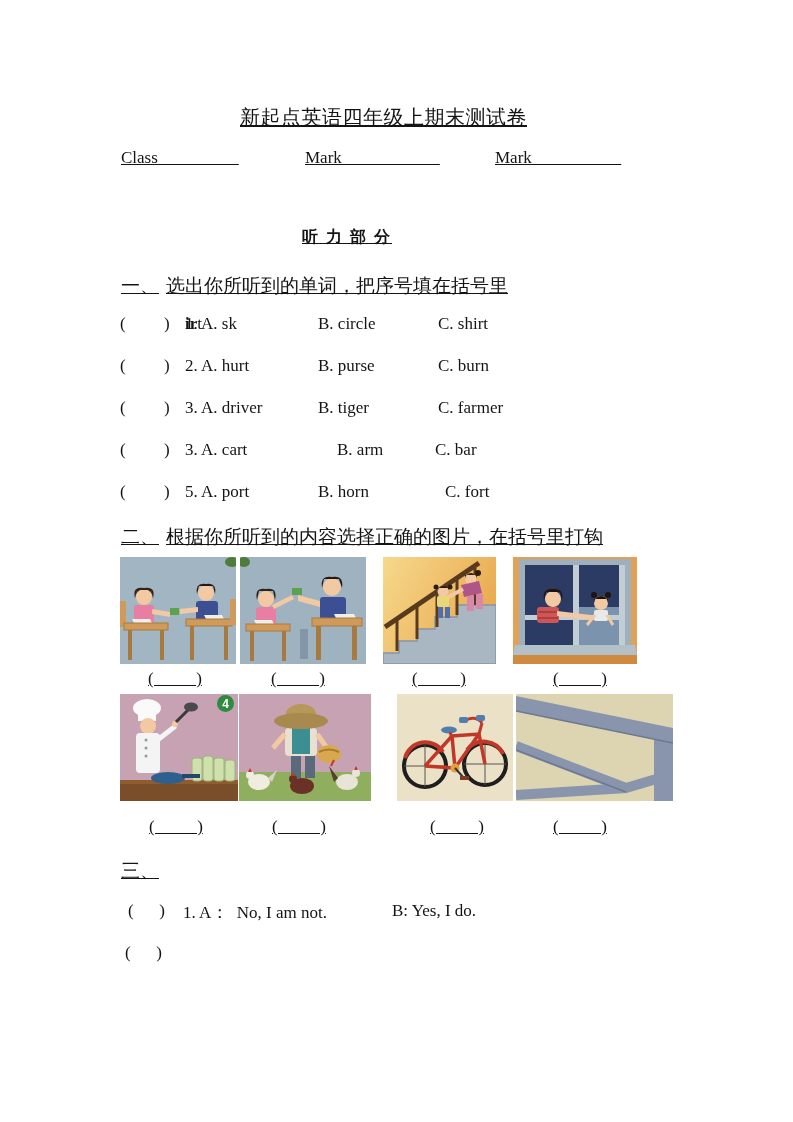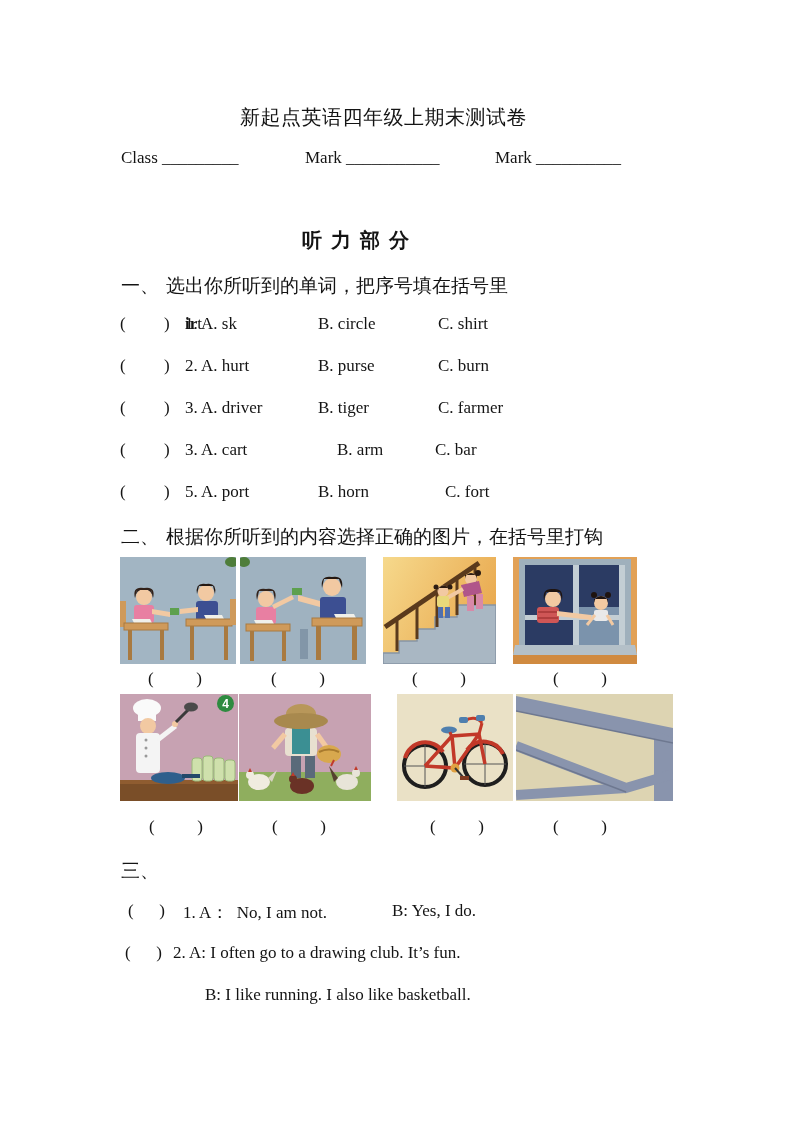--- a/index.html
+++ b/index.html
@@ -1,22 +1,22 @@
 <!DOCTYPE html>
 <html><head>
 <meta charset="utf-8">
 <style>
   html,body{margin:0;padding:0;background:#ffffff;}
   .page{
     position:relative;width:793px;height:1122px;background:#ffffff;
     font-family:"Liberation Serif","DejaVu Serif",serif;color:#141414;overflow:hidden;
   }
-  .abs{position:absolute;white-space:pre;}
+  .abs{position:absolute;white-space:pre;text-decoration:underline;}
   .title{font-size:20px;letter-spacing:0.5px;}
-  .big-head{font-size:20px;font-weight:bold;letter-spacing:2px;padding-left:24px;}
+  .big-head{font-size:16px;font-weight:bold;letter-spacing:2px;padding-left:24px;}
   .cjk{font-size:19px;}
   .eng{font-size:17px;}
   .qrow{position:absolute;height:24px;}
   .qrow span{position:absolute;white-space:pre;font-size:17px;}
   .fig{position:absolute;overflow:hidden;}
   .fig svg{display:block;}
   .badge{
     position:absolute;top:1px;right:4px;width:17px;height:17px;border-radius:50%;
     background:#2e8b40;color:#ffffff;font:bold 12px "Liberation Sans",sans-serif;
     display:flex;align-items:center;justify-content:center;
@@ -287,17 +287,15 @@
 
   <div class="abs cjk" style="left:121px;top:858px;">三、</div>
 
   <div class="qrow" style="left:128px;top:901px;width:560px;">
     <span style="left:0;">(      )</span>
     <span style="left:55px;">1. A：  No, I am not.</span>
     <span style="left:264px;">B: Yes, I do.</span>
   </div>
   <div class="qrow" style="left:125px;top:943px;width:560px;">
     <span style="left:0;">(      )</span>
-    <span style="left:48px;">2. A: I often go to a drawing club. It’s fun.</span>
-  </div>
-  <div class="abs eng" style="left:205px;top:985px;">B: I like running. I also like basketball.</div>
+  </div>
 
 </div>
 
 </body></html>

